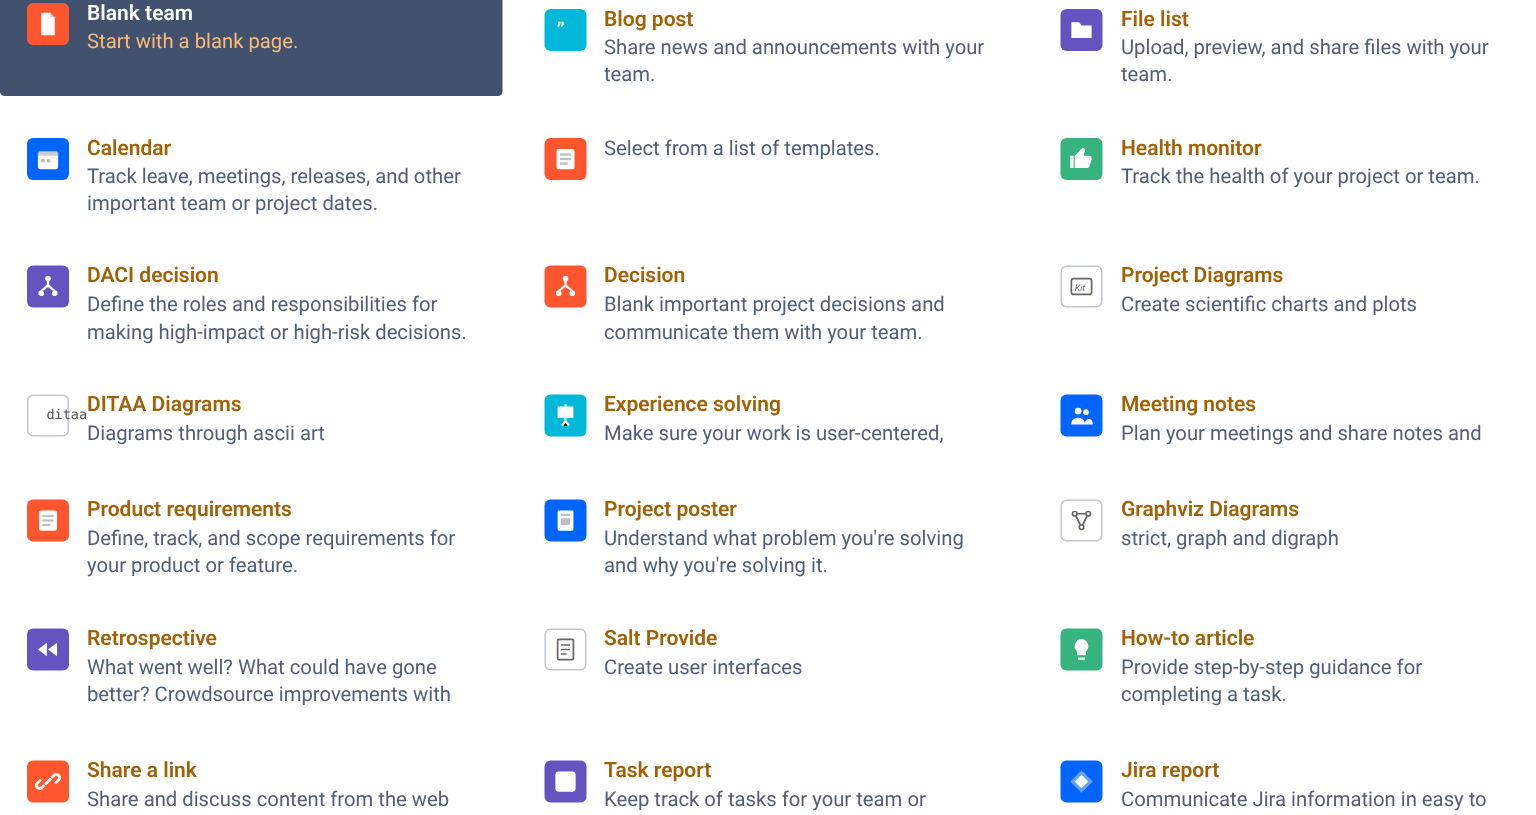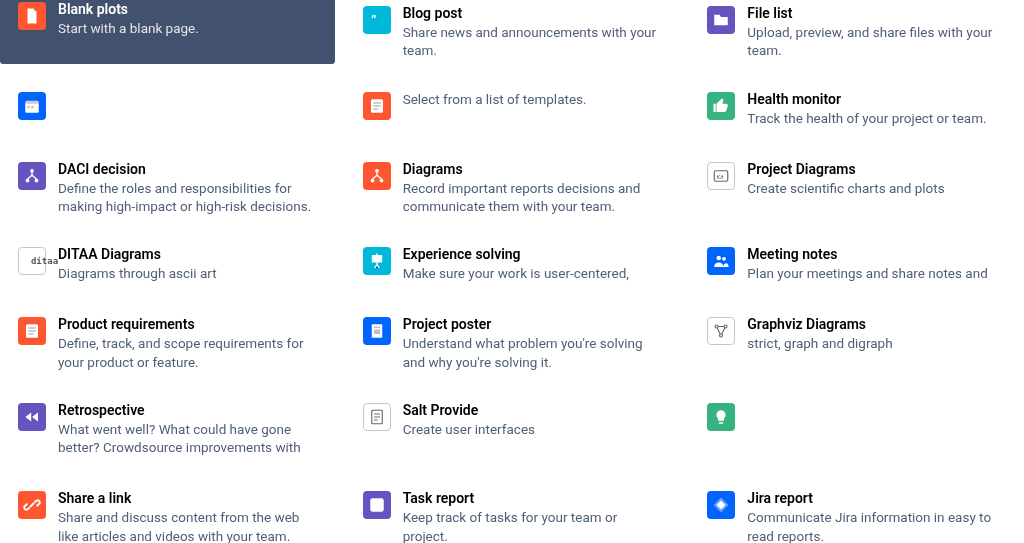--- a/index.html
+++ b/index.html
@@ -28,77 +28,77 @@
     border-radius: 3px;
     min-height: 48px;
   }
   .card.selected {
     background: #42526E;
     color: #ffffff;
     padding-top: 6px;
     padding-bottom: 12px;
     margin-top: -6px;
   }
-  .card.selected .desc { color: #e5e5e5; }
+  .card.selected .desc { color: #fdba74; }
   .card.selected .title { color: #ffffff; }
   .icon-box {
     width: 28px;
     height: 28px;
     flex: 0 0 28px;
     border-radius: 4px;
     display: flex;
     align-items: center;
     justify-content: center;
     margin-top: 2px;
   }
   .icon-box svg { width: 18px; height: 18px; }
   .txt {
     flex: 1;
     min-width: 0;
     padding-right: 4px;
   }
   .title {
     font-weight: 600;
-    color: #000000;
+    color: #a16207;
     font-size: 14px;
     line-height: 1.3;
     margin-bottom: 1px;
   }
   .desc {
     color: #505F79;
     font-size: 13.5px;
     line-height: 1.35;
     max-height: 2.9em;
     overflow: hidden;
   }
   .icon-outline {
     background: #ffffff;
     border: 1px solid #C1C7D0;
   }
   .ditaa-text {
     font-size: 9px;
-    font-weight: bold;
+    font-weight: normal;
     color: #555;
     font-family: monospace;
     margin-left: 25px;
   }
 </style>
 </head>
 <body>
 
 <div class="grid" id="grid">
     <div class="card selected">
       <div class="icon-box" style="background: rgb(255, 86, 48);">
         <svg viewBox="0 0 24 24">
           <path fill="#fff" d="M6 2h8l4 4v16H6z"></path>
           <path fill="rgba(0,0,0,0.2)" d="M14 2v4h4z"></path>
         </svg>
       </div>
       <div class="txt">
-        <div class="title">Blank plots</div>
+        <div class="title">Blank team</div>
         <div class="desc">Start with a blank page.</div>
       </div>
     </div>
     <div class="card">
       <div class="icon-box" style="background: rgb(0, 184, 217);">
         <svg viewBox="0 0 24 24">
           <text x="4" y="18" font-size="18" font-weight="bold" fill="#fff">”</text>
         </svg>
       </div>
       <div class="txt">
@@ -119,20 +119,24 @@
     </div>
     <div class="card">
       <div class="icon-box" style="background: rgb(0, 101, 255);">
         <svg viewBox="0 0 24 24">
           <rect x="3" y="5" width="18" height="16" rx="2" fill="#fff"></rect>
           <rect x="3" y="5" width="18" height="4" fill="rgba(0,0,0,0.2)"></rect>
           <rect x="6" y="12" width="3" height="3" fill="rgba(0,0,0,0.25)"></rect>
           <rect x="11" y="12" width="3" height="3" fill="rgba(0,0,0,0.25)"></rect>
         </svg>
       </div>
+      <div class="txt">
+        <div class="title">Calendar</div>
+        <div class="desc">Track leave, meetings, releases, and other important team or project dates.</div>
+      </div>
     </div>
     <div class="card">
       <div class="icon-box" style="background: rgb(255, 86, 48);">
         <svg viewBox="0 0 24 24">
           <rect x="4" y="3" width="16" height="18" rx="2" fill="#fff"></rect>
           <rect x="7" y="7" width="10" height="2" fill="rgba(0,0,0,0.25)"></rect>
           <rect x="7" y="11" width="10" height="2" fill="rgba(0,0,0,0.25)"></rect>
           <rect x="7" y="15" width="7" height="2" fill="rgba(0,0,0,0.25)"></rect>
         </svg>
       </div>
@@ -168,22 +172,22 @@
     <div class="card">
       <div class="icon-box" style="background: rgb(255, 86, 48);">
         <svg viewBox="0 0 24 24">
           <circle cx="12" cy="5" r="2.5" fill="#fff"></circle>
           <circle cx="6" cy="18" r="2.5" fill="#fff"></circle>
           <circle cx="18" cy="18" r="2.5" fill="#fff"></circle>
           <path stroke="#fff" stroke-width="2" fill="none" d="M12 7v4M12 11l-6 5M12 11l6 5"></path>
         </svg>
       </div>
       <div class="txt">
-        <div class="title">Diagrams</div>
-        <div class="desc">Record important reports decisions and communicate them with your team.</div>
+        <div class="title">Decision</div>
+        <div class="desc">Blank important project decisions and communicate them with your team.</div>
       </div>
     </div>
     <div class="card">
       <div class="icon-box icon-outline">
         <svg viewBox="0 0 24 24">
           <rect x="3" y="5" width="18" height="14" rx="2" fill="none" stroke="#666" stroke-width="1.5"></rect>
           <text x="6" y="16" font-size="8" fill="#666" font-style="italic">Kit</text>
         </svg>
       </div>
       <div class="txt">
@@ -290,20 +294,24 @@
         <div class="title">Salt Provide</div>
         <div class="desc">Create user interfaces</div>
       </div>
     </div>
     <div class="card">
       <div class="icon-box" style="background: rgb(54, 179, 126);">
         <svg viewBox="0 0 24 24">
           <path fill="#fff" d="M12 3a6 6 0 0 0-4 10.5V17h8v-3.5A6 6 0 0 0 12 3zM9 19h6v2H9z"></path>
         </svg>
       </div>
+      <div class="txt">
+        <div class="title">How-to article</div>
+        <div class="desc">Provide step-by-step guidance for completing a task.</div>
+      </div>
     </div>
     <div class="card">
       <div class="icon-box" style="background: rgb(255, 86, 48);">
         <svg viewBox="0 0 24 24">
           <path fill="none" stroke="#fff" stroke-width="2.5" stroke-linecap="round" d="M10 14l4-4M8 16l-2 2a3 3 0 0 1-4-4l3-3M16 8l2-2a3 3 0 0 1 4 4l-3 3"></path>
         </svg>
       </div>
       <div class="txt">
         <div class="title">Share a link</div>
         <div class="desc">Share and discuss content from the web like articles and videos with your team.</div>

